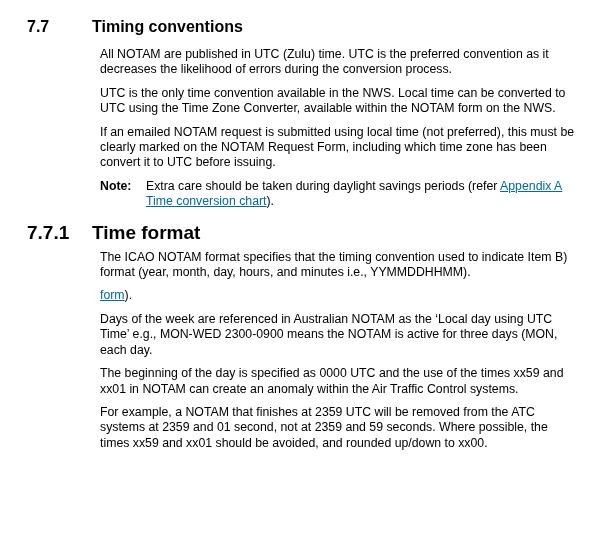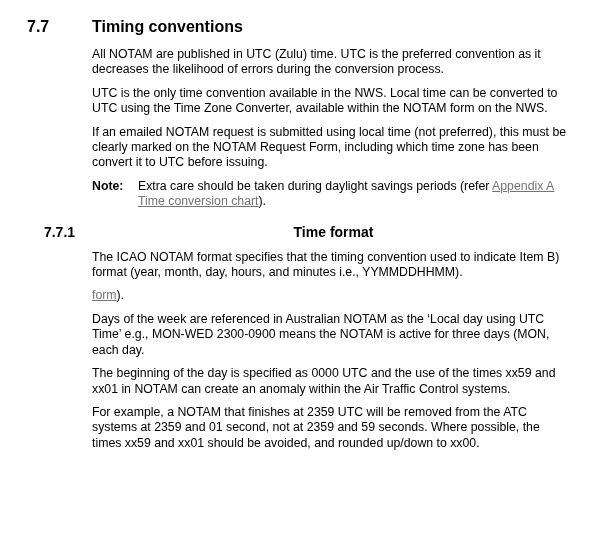--- a/index.html
+++ b/index.html
@@ -13,37 +13,37 @@
     overflow:hidden;
     position:relative;
   }
   .heading{
     display:grid;
     grid-template-columns:65px 1fr;
     font-weight:700;
     color:#000000;
   }
   .h2{font-size:16px;line-height:18px;margin:0 0 11px 0;}
-  .h3{font-size:14px;line-height:17px;margin:14px 0 9px 0;text-align:center;}
-  .paras{margin:0;}
+  .h3{font-size:19px;line-height:17px;margin:14px 0 9px 0;}
+  .paras{margin:8px;}
   .para{
     margin:0 0 8px 65px;
     font-size:12.3px;
     line-height:15.4px;
     color:#000000;
   }
   .para.note{
     display:grid;
     grid-template-columns:46px 1fr;
   }
   .note-label{font-weight:700;}
   .line{white-space:pre;}
   .link{
     text-decoration:underline;
-    color:#737373;
+    color:#0369a1;
     cursor:pointer;
   }
 </style>
 </head>
 <body>
 
 <div class="page">
 
   <div class="heading h2">
     <span class="sec-num">7.7</span>

